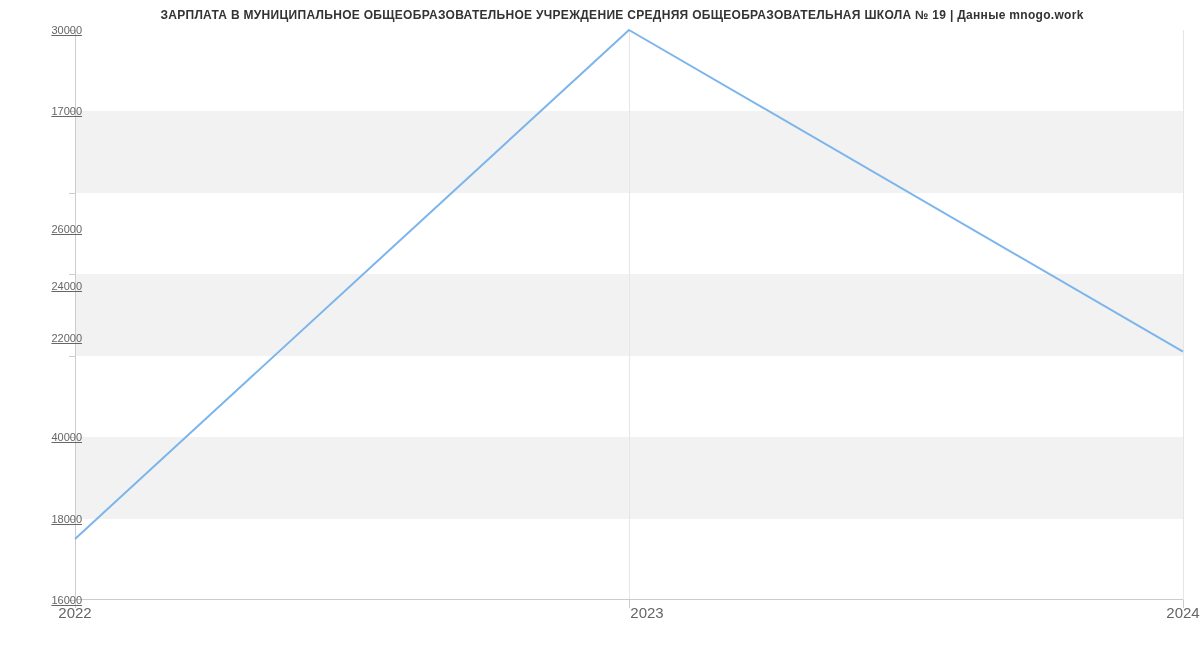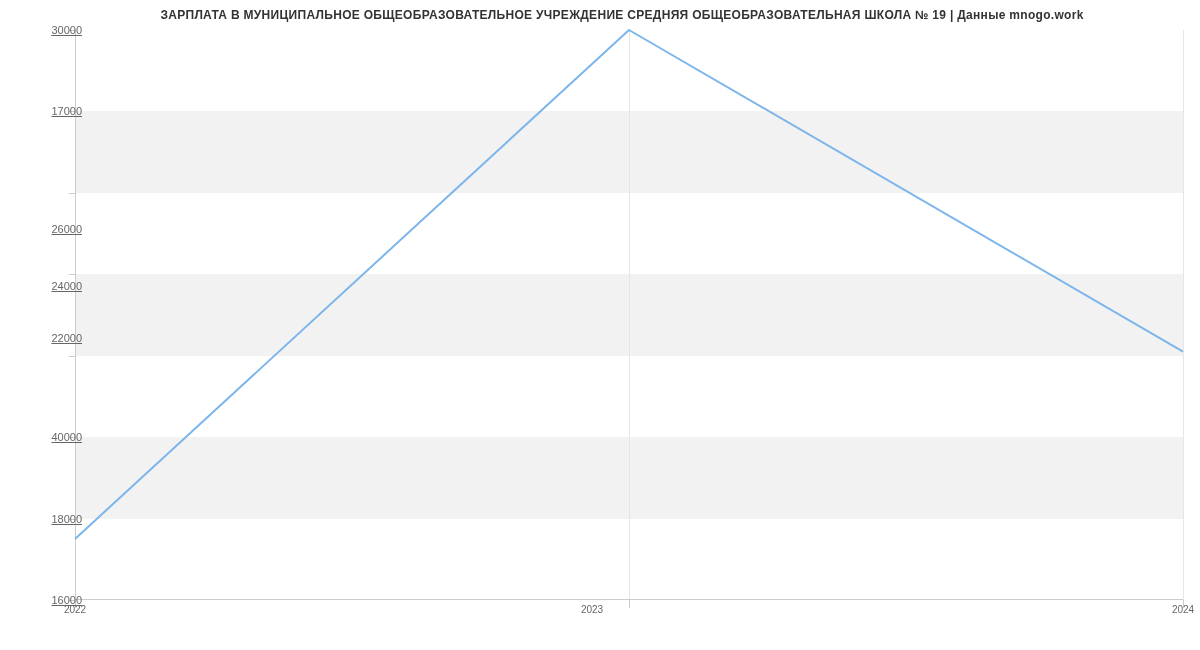--- a/index.html
+++ b/index.html
@@ -56,21 +56,21 @@
       font-size: 11px;
       color: #666666;
       text-align: right;
       transform: translateY(-50%);
       width: 60px;
       text-decoration: underline;
     }
     .x-tick-label {
       position: absolute;
       top: 604px;
-      font-size: 10px;
+      font-size: 15px;
       color: #666666;
       transform: translateX(-50%);
     }
     .tick-mark-y {
       position: absolute;
       width: 6px;
       height: 1px;
       background: #cccccc;
       left: -6px;
     }
@@ -130,14 +130,14 @@
 
 <div class="y-tick-label" style="top: 600px;">16000</div>
 <div class="y-tick-label" style="top: 518.571px; text-align: right;">18000</div>
 <div class="y-tick-label" style="top: 437.143px;">40000</div>
 <div class="y-tick-label" style="top: 338px;">22000</div>
 <div class="y-tick-label" style="top: 286px;">24000</div>
 <div class="y-tick-label" style="top: 192.857px; margin-top: 36px;">26000</div>
 <div class="y-tick-label" style="top: 111.429px;">17000</div>
 <div class="y-tick-label" style="top: 30px;">30000</div>
 <div class="x-tick-label" style="left: 75px;">2022</div>
-<div class="x-tick-label" style="left: 592px;">2023</div>
+<div class="x-tick-label" style="left: 647px;">2023</div>
 <div class="x-tick-label" style="left: 1183px;">2024</div>
 
 </body></html>

